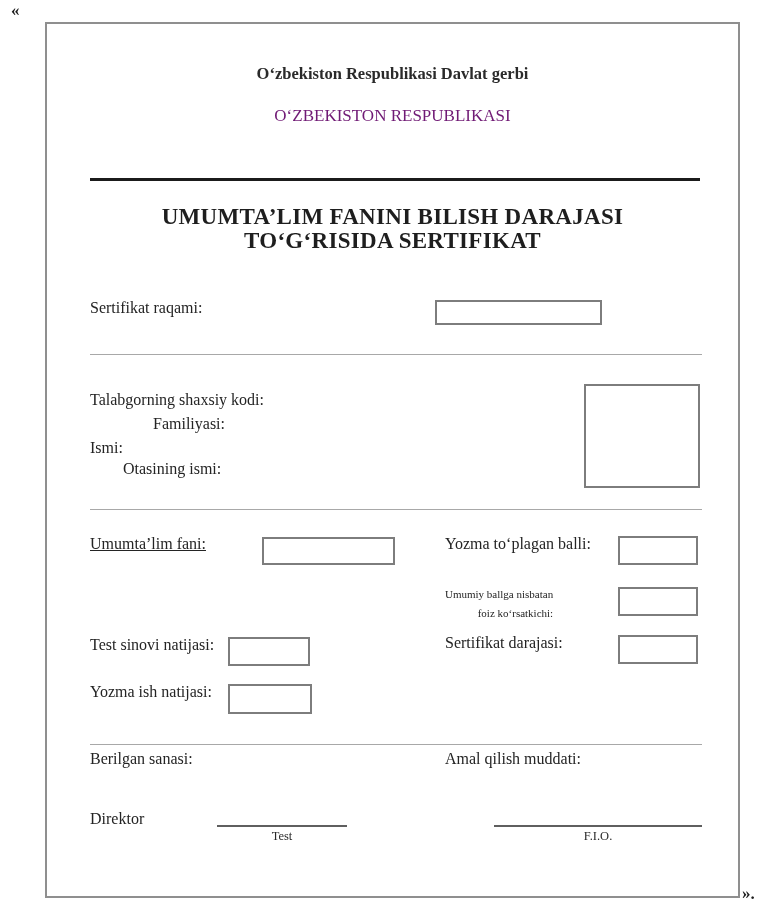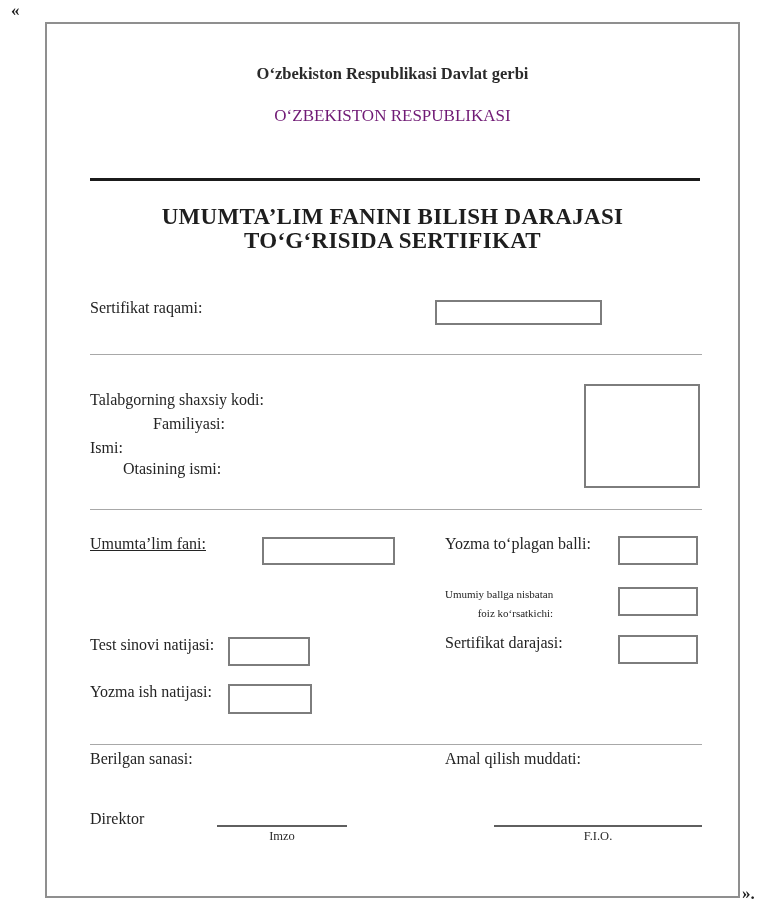--- a/index.html
+++ b/index.html
@@ -118,21 +118,21 @@
     <div class="field-box" style="left:181px; top:660px; width:84px; height:30px;"></div>
 
     <div id="divider-3" class="divider"></div>
 
     <div class="label" style="left:43px; top:726px;">Berilgan sanasi:</div>
     <div class="label" style="left:398px; top:726px;">Amal qilish muddati:</div>
 
     <div class="label" style="left:43px; top:786px;">Direktor</div>
 
     <div class="sig-line" style="left:170px; top:801px; width:130px;"></div>
-    <div class="sig-caption" style="left:170px; top:805px; width:130px;">Imzo</div>
+    <div class="sig-caption" style="left:170px; top:805px; width:130px;">Test</div>
 
     <div class="sig-line" style="left:447px; top:801px; width:208px;"></div>
     <div class="sig-caption" style="left:447px; top:805px; width:208px;">F.I.O.</div>
 
   </div>
 
   <div id="close-quote" class="quote-mark">».</div>
 
 </div>
 

